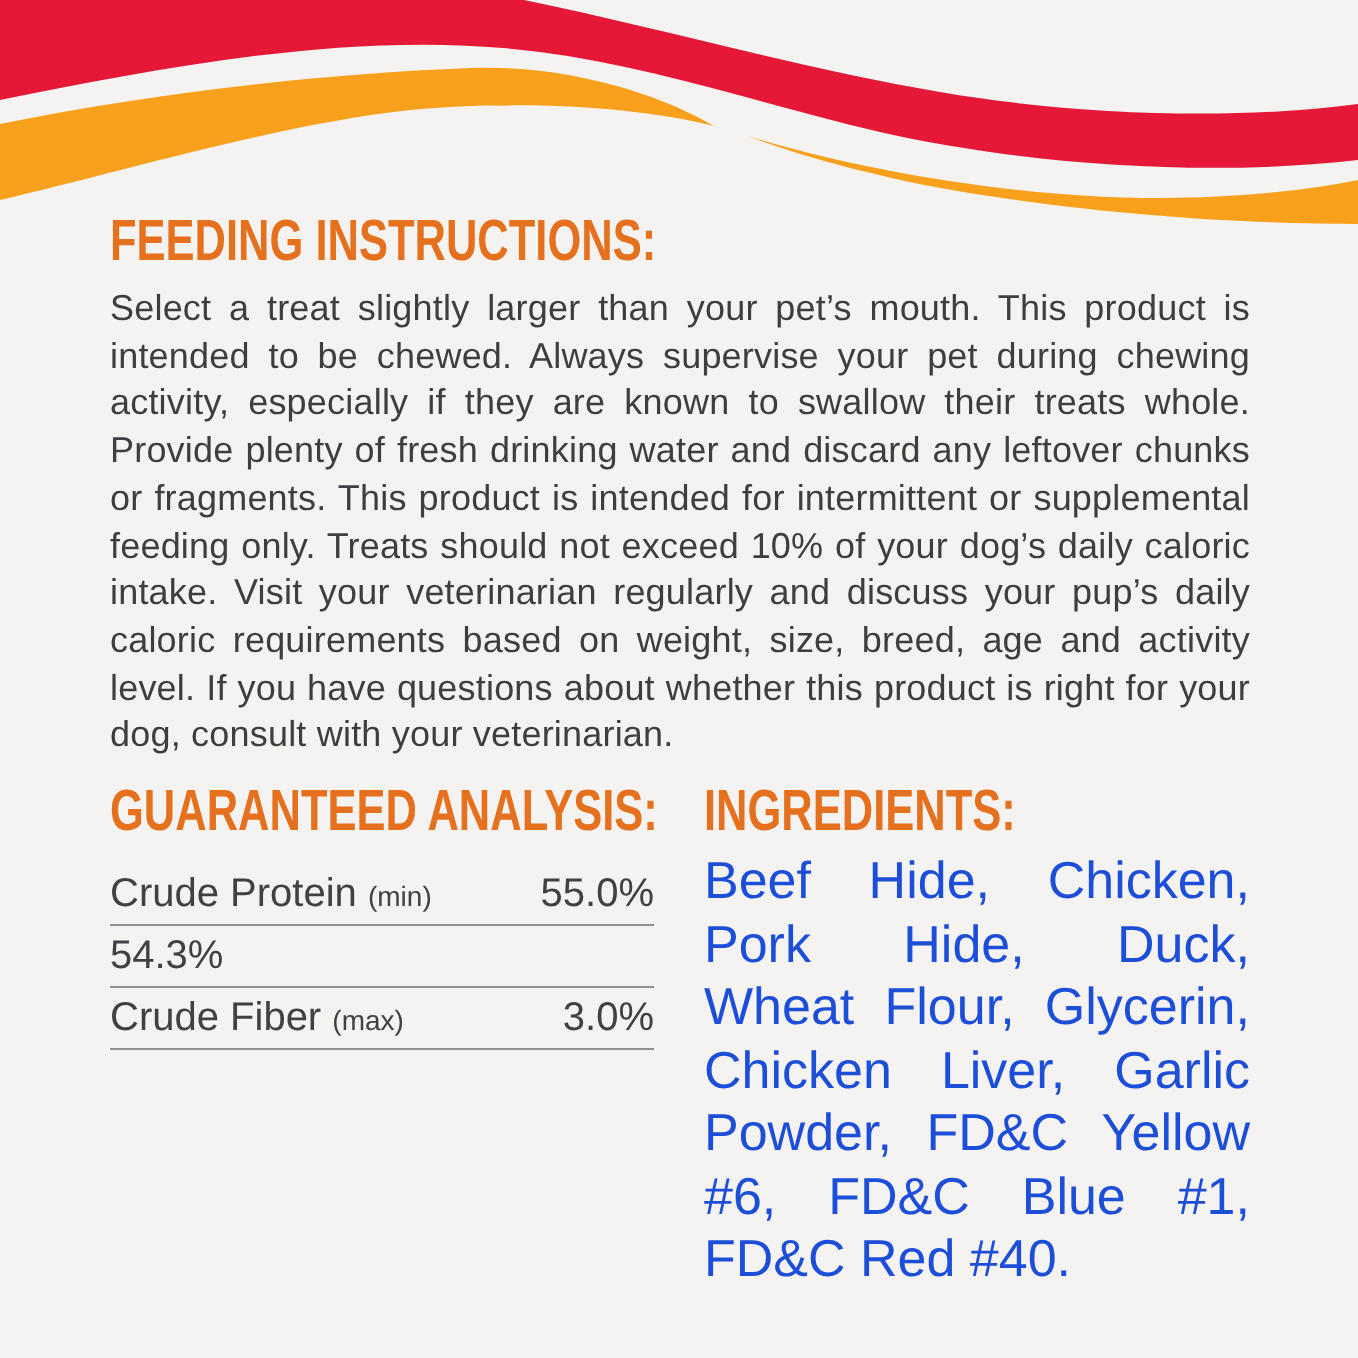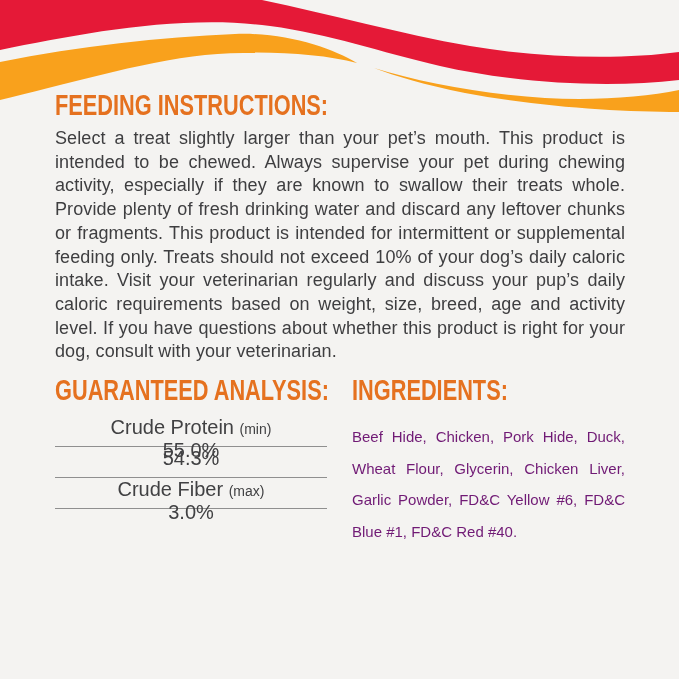--- a/index.html
+++ b/index.html
@@ -5,21 +5,21 @@
   html,body{margin:0;padding:0;}
   body{
     width:679px;height:679px;
     background:#f4f3f1;
     font-family:"Liberation Sans",sans-serif;
     color:#3e3e40;
     overflow:hidden;
     position:relative;
   }
   .wave{position:absolute;top:0;left:0;display:block;}
-  .content{position:absolute;top:90px;left:55px;width:570px;}
+  .content{position:absolute;top:106px;left:55px;width:570px;}
   h2,h3,p{margin:0;padding:0;}
   .section-title{
     line-height:30px;height:30px;
     font-size:29px;font-weight:bold;
     color:#e5711f;
     letter-spacing:0px;
   }
   .cond{
     display:inline-block;
     transform:scaleX(0.75);
@@ -36,40 +36,40 @@
   }
   .columns{display:flex;margin-top:11px;}
   .col-left{width:272px;margin-right:25px;flex:0 0 auto;}
   .col-right{width:273px;flex:0 0 auto;}
   .ga-table{margin-top:11px;}
   .ga-row{
     height:30px;
     display:flex;align-items:center;justify-content:space-between;
     font-size:20px;color:#414143;
   }
-  .ga-row.ruled{border-bottom:1.5px solid #8f8f8f;flex-direction:column;}
+  .ga-row.ruled{border-bottom:1.5px solid #8f8f8f;}
   .ga-qual{font-size:14px;}
   .ga-value{font-size:20px;}
   .calorie{margin-top:15px;}
   .calorie-title{
     line-height:26px;height:26px;
     font-size:25px;font-weight:bold;color:#e5711f;
   }
   .calorie-suffix{font-size:20px;}
   .calorie-value{
     margin-top:9px;
     font-size:19px;color:#414143;letter-spacing:0.2px;
   }
   .calorie-note{font-size:15px;}
   .ingredients-text{
-    margin-top:16px;
-    font-size:15px;
+    margin-top:4px;
+    font-size:26px;
     line-height:31.5px;
     text-align:justify;
-    color:#701a75;
+    color:#1d4ed8;
   }
 </style>
 </head>
 <body>
 
 <div>
 
   <svg class="wave" width="679" height="160" viewBox="0 0 679 160" aria-hidden="true">
     <path d="M0,0 L262,0 C330,14 400,34 470,46 C540,58 620,60 679,52 L679,80 C610,88 520,84 440,66 C380,52 330,34 270,26 C180,14 80,34 0,50 Z" fill="#e51937"></path>
     <path d="M0,62 C80,46 160,37 235,34 C285,32 332,48 357,63 C318,53 258,50 205,55 C140,62 60,86 0,100 Z" fill="#f9a11c"></path>

